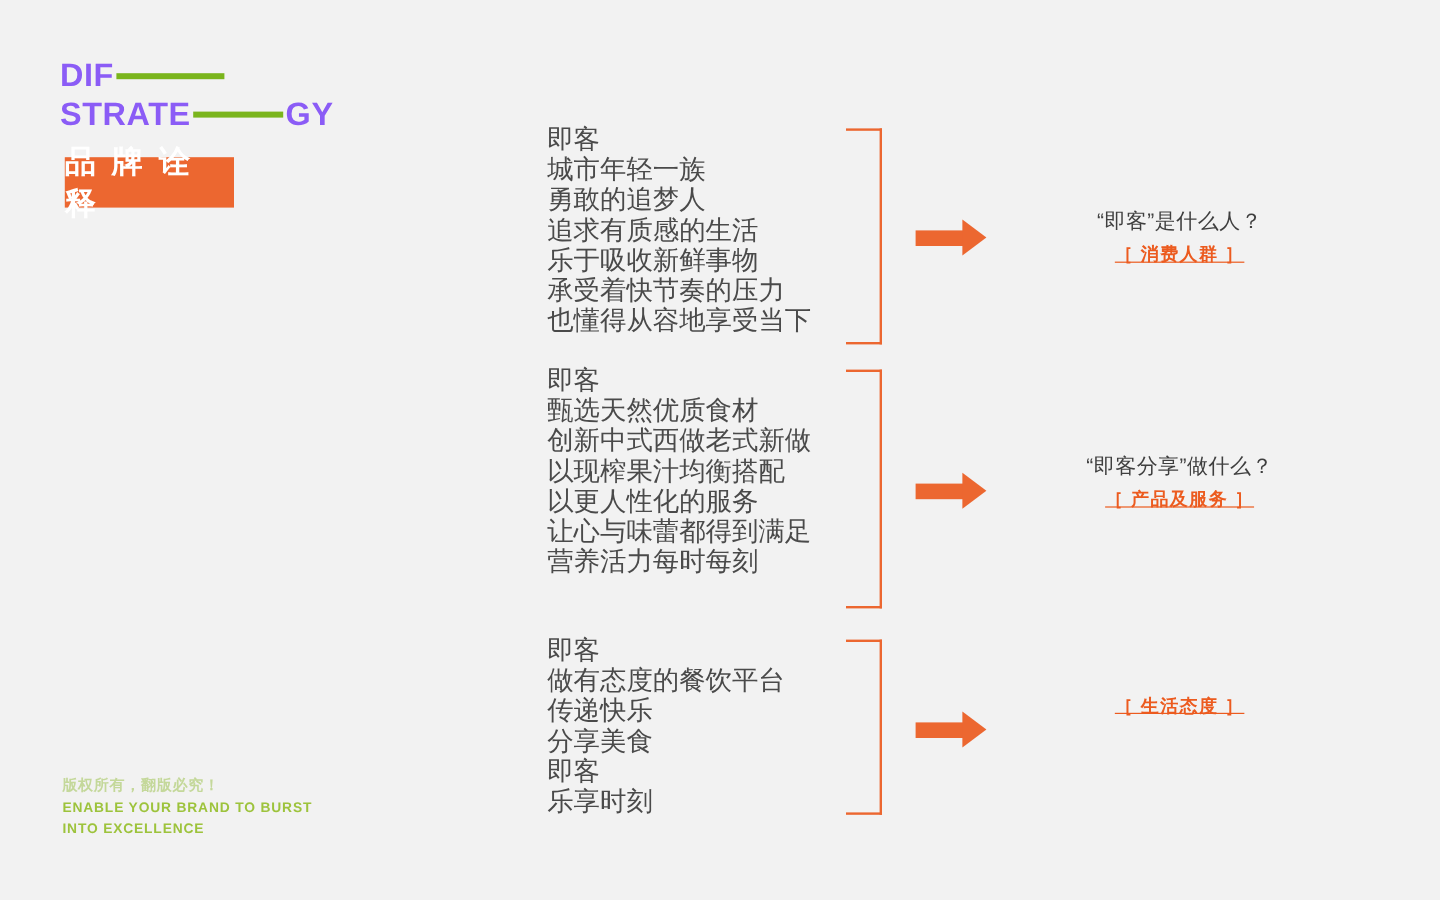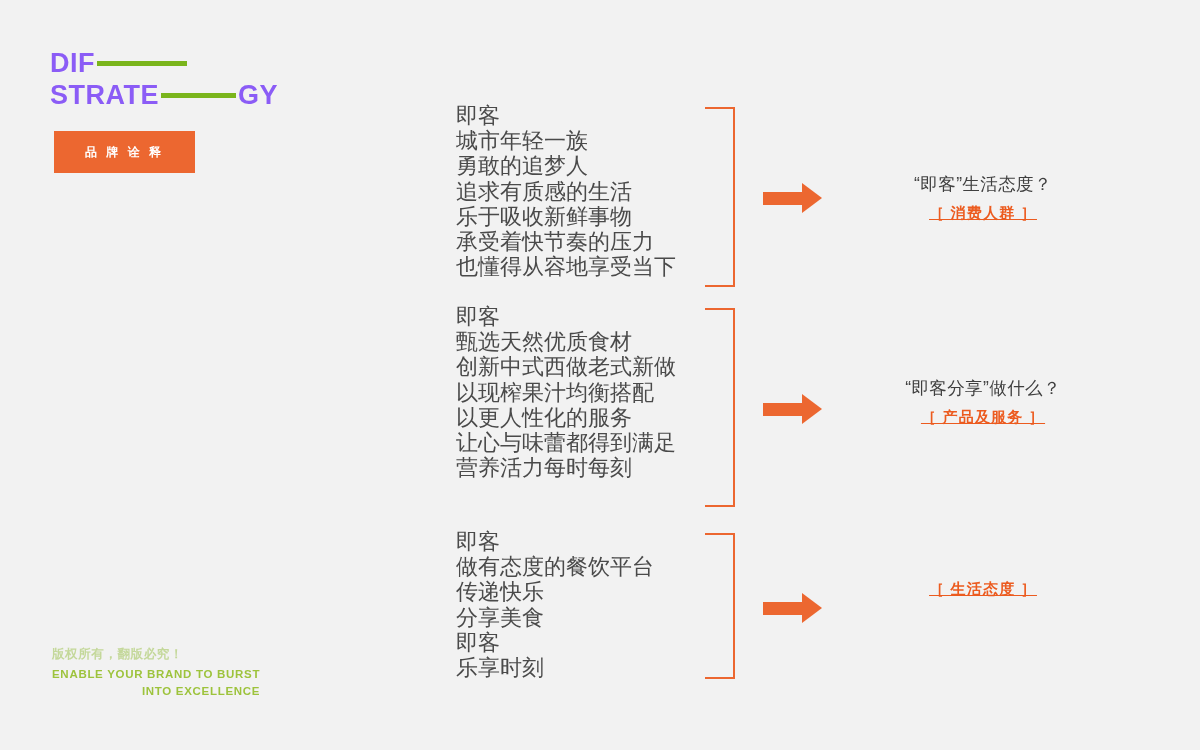--- a/index.html
+++ b/index.html
@@ -49,21 +49,21 @@
 
   
   .badge {
     position: absolute;
     left: 54px;
     top: 131px;
     width: 141px;
     height: 42px;
     background: #ec6730;
     color: #ffffff;
-    font-size: 12px;
+    font-size: 26px;
     font-weight: bold;
     letter-spacing: 3px;
     display: flex;
     align-items: center;
     justify-content: center;
     box-sizing: border-box;
   }
 
   
   .footer {
@@ -77,21 +77,20 @@
     font-size: 12.5px;
     font-weight: bold;
     letter-spacing: 0.6px;
     margin-bottom: 3px;
   }
   .footer-en {
     color: #9dc33c;
     font-size: 11.5px;
     font-weight: bold;
     letter-spacing: 0.7px;
-    text-align: right;
   }
 
   
   .group {
     position: absolute;
     left: 0;
     width: 1200px;
   }
   .group-1 { top: 103px; height: 182px; }
   .group-2 { top: 304px; height: 205px; }
@@ -200,21 +199,21 @@
       <div>乐于吸收新鲜事物</div>
       <div>承受着快节奏的压力</div>
       <div>也懂得从容地享受当下</div>
     </div>
     <div class="bracket b1"></div>
     <div class="arrow a1">
       <span class="arrow-shaft"></span>
       <span class="arrow-head"></span>
     </div>
     <div class="qa qa-1">
-      <div class="qa-q">“即客”生活态度？</div>
+      <div class="qa-q">“即客”是什么人？</div>
       <div class="qa-a">［ 消费人群 ］</div>
     </div>
   </div>
 
   <div class="group group-2">
     <div class="lines">
       <div>即客</div>
       <div>甄选天然优质食材</div>
       <div>创新中式西做老式新做</div>
       <div>以现榨果汁均衡搭配</div>

